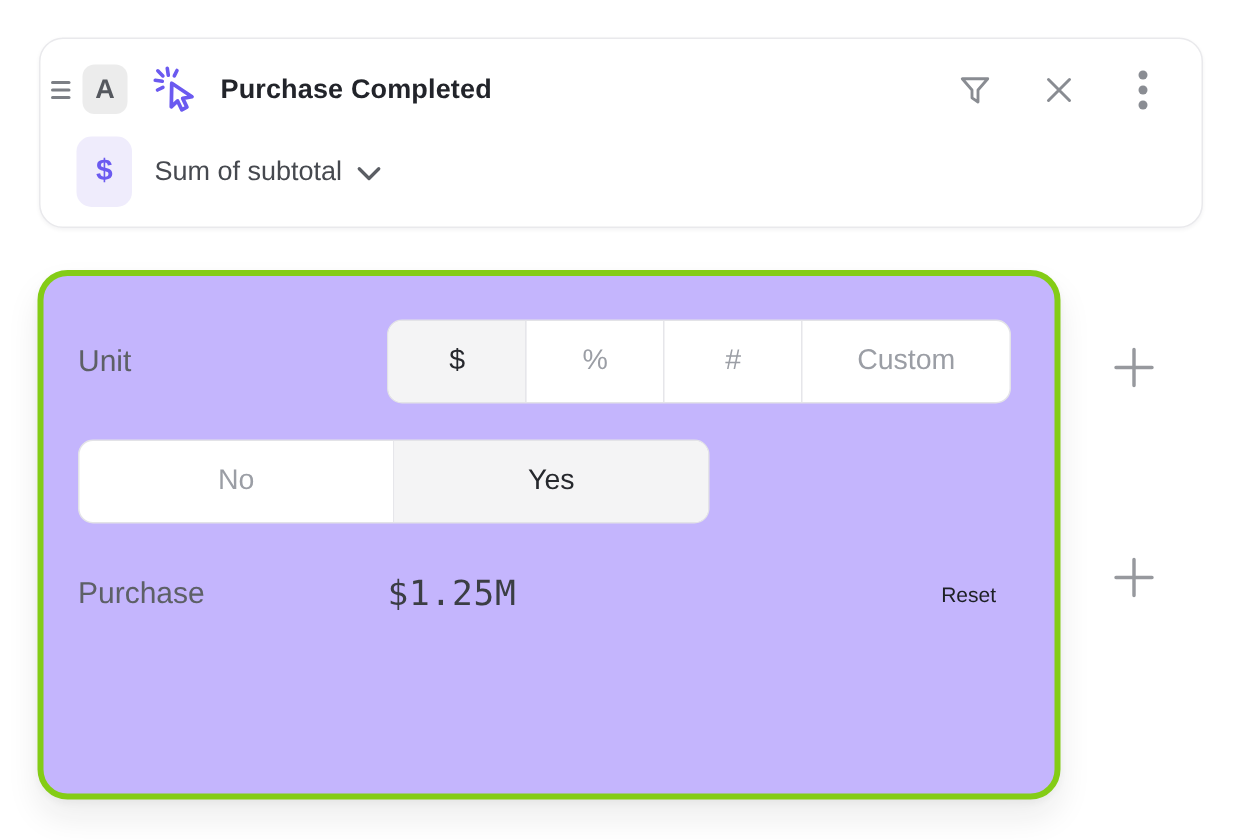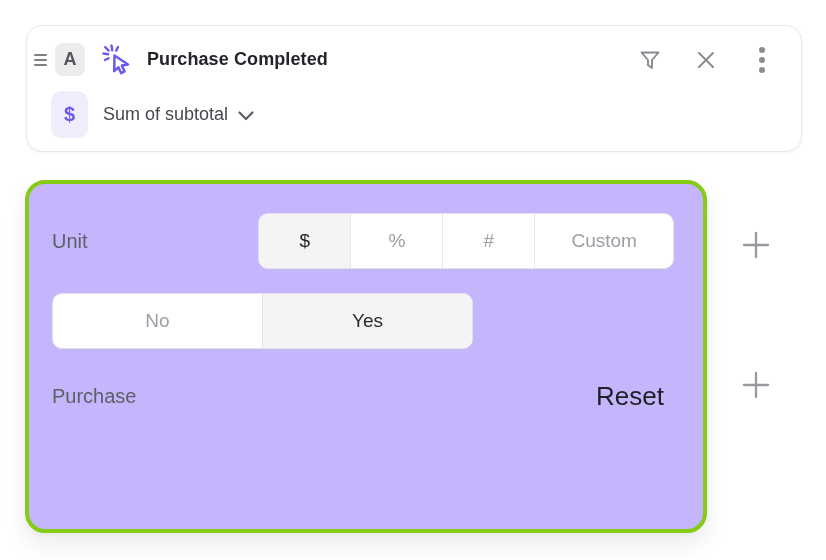--- a/index.html
+++ b/index.html
@@ -113,21 +113,21 @@
   .dec-btn.plain  { background: #ffffff; border: 1px solid #dcdce1; }
 
   .preview-row { margin-top: 2px; margin-bottom: 0; height: 46px; }
   .preview-value {
     font-family: "DejaVu Sans Mono", "Liberation Mono", monospace;
     font-size: 23px; color: #3b3e44; letter-spacing: 0.5px;
   }
   .preview-control { width: 421px; display: flex; align-items: center; }
   .reset-btn {
     margin-left: auto; margin-right: 10px;
-    font-size: 26px; font-weight: 500; color: #1d2025;
+    font-size: 14px; font-weight: 500; color: #1d2025;
     cursor: pointer; background: none; border: none;
     font-family: "Liberation Sans", sans-serif;
   }
 
   
   .plus-btn {
     position: absolute; left: 740px;
     width: 32px; height: 32px;
     display: flex; align-items: center; justify-content: center;
     cursor: pointer;
@@ -212,20 +212,21 @@
         <div class="segment seg-grow">No</div>
         <div class="segment seg-grow selected">Yes</div>
       </div>
     </div>
   </div>
 
 
   <div class="panel-row preview-row">
     <div class="row-label">Purchase</div>
     <div class="preview-control">
+      <div class="preview-value">$1.25M</div>
       <button class="reset-btn">Reset</button>
     </div>
   </div>
 
 </div>
 
 <div class="plus-btn plus-top">
   <svg width="30" height="30" viewBox="0 0 30 30" fill="none">
     <path d="M15 3 V27 M3 15 H27" stroke="#97999e" stroke-width="2.3" stroke-linecap="round"></path>
   </svg>

